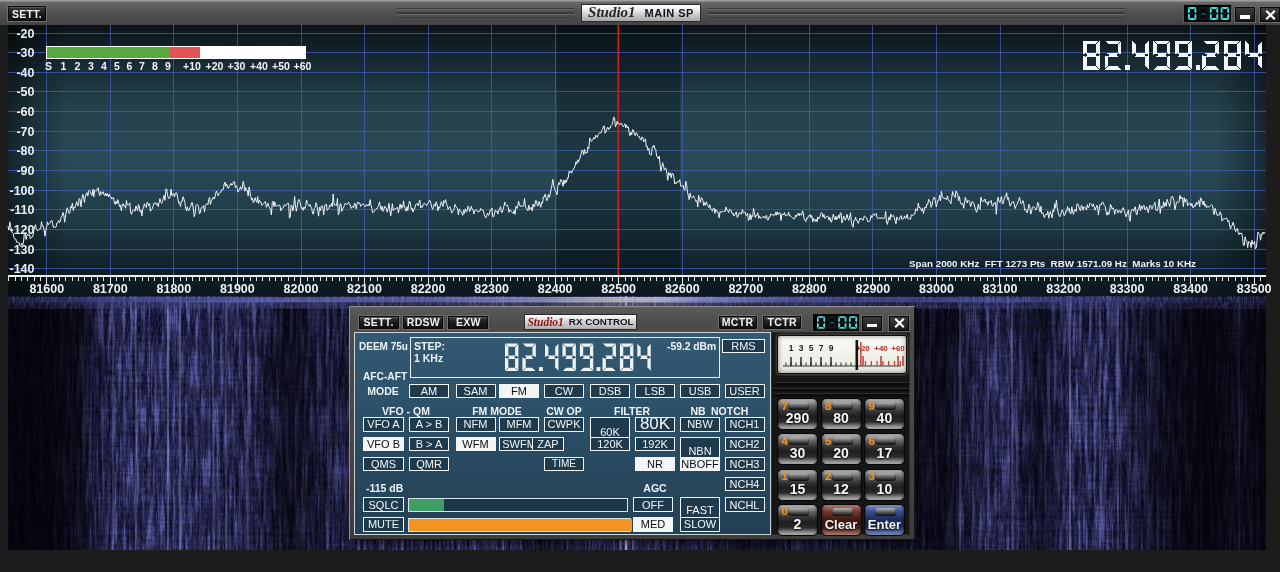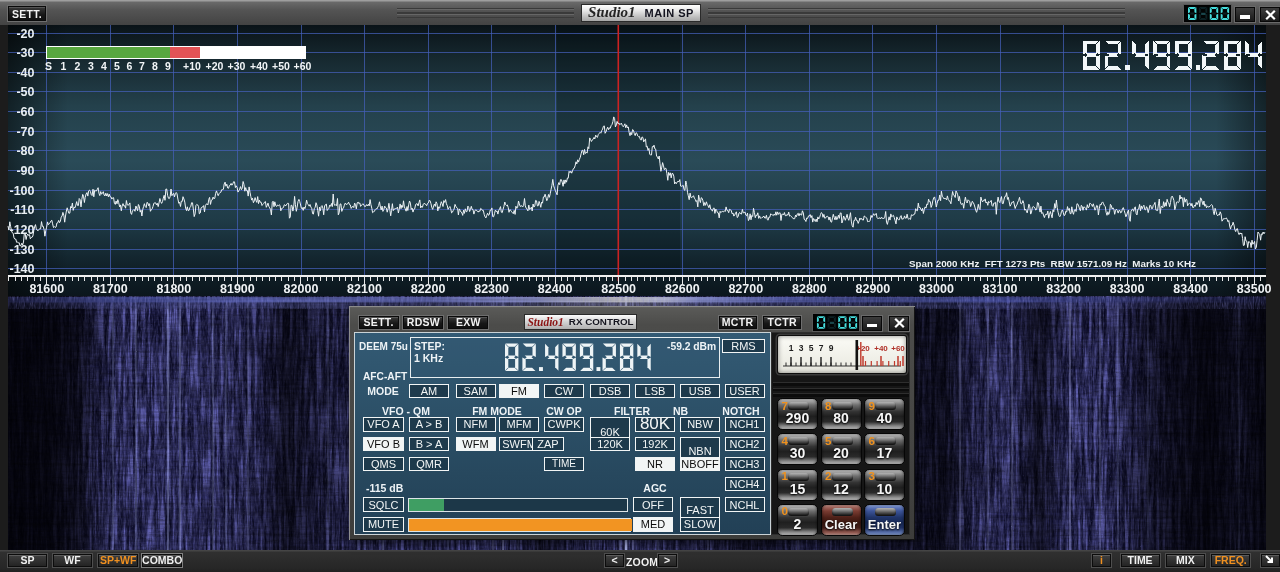--- a/index.html
+++ b/index.html
@@ -629,38 +629,20 @@
         <line x1="585" y1="0" x2="585" y2="254" stroke="#c0c8ff" stroke-width="1.0" opacity="0.4"></line>
         <line x1="650" y1="0" x2="650" y2="254" stroke="#c0c8ff" stroke-width="1.0" opacity="0.42"></line>
         <line x1="980" y1="0" x2="980" y2="254" stroke="#c0c8ff" stroke-width="1.0" opacity="0.4"></line>
         <line x1="1110" y1="0" x2="1110" y2="254" stroke="#c0c8ff" stroke-width="1.0" opacity="0.38"></line>
 </g>
 <rect x="0" y="1" width="1258" height="5.5" fill="url(#topband)" opacity="0.88"></rect>
 <rect x="0" y="6.5" width="1258" height="6" fill="url(#topband)" opacity="0.28"></rect>
 <rect x="0" y="0" width="1258" height="13" filter="url(#wfB)" opacity="0.4"></rect>
 <rect x="0" y="0" width="1258" height="13" filter="url(#wfrow)" opacity="0.45"></rect>
 </svg>
-<div class="bbar">
-      <div class="bb " style="left:8px;width:39px">SP</div>
-      <div class="bb " style="left:53px;width:39px">WF</div>
-      <div class="bb org" style="left:98.4px;width:39.5px">SP+WF</div>
-      <div class="bb wb" style="left:142.2px;width:40px">COMBO</div>
-      <div class="bb " style="left:605px;width:19px">&lt;</div>
-      <div class="zoomtxt">ZOOM</div>
-      <div class="bb " style="left:657.5px;width:19px">&gt;</div>
-      <div class="bb org" style="left:1091.7px;width:19.5px">i</div>
-      <div class="bb " style="left:1120.6px;width:39px">TIME</div>
-      <div class="bb " style="left:1165.9px;width:39px">MIX</div>
-      <div class="bb org" style="left:1211.2px;width:39px">FREQ.</div>
-      <div class="bb arrbtn" style="left:1260.5px;width:19.5px">
-        <svg width="12" height="12" viewBox="0 0 12 12">
-          <path d="M2 2 L8 8 M8 3.5 L8 8 L3.5 8" stroke="#fff" stroke-width="2" fill="none"></path>
-        </svg>
-      </div>
-    </div>
 <div class="panel">
       <div class="tb" style="left:9.600000000000023px;top:9.5px;width:40px;height:13.5px">SETT.</div>
       <div class="tb" style="left:54.39999999999998px;top:9.5px;width:40px;height:13.5px">RDSW</div>
       <div class="tb" style="left:99.30000000000001px;top:9.5px;width:40px;height:13.5px">EXW</div>
       <div class="pplate">
         <span class="st1">Studio1</span>
         <span class="rxc">RX CONTROL</span>
       </div>
       <div class="tb" style="left:369.6px;top:9.5px;width:38px;height:13.5px">MCTR</div>
       <div class="tb" style="left:414.20000000000005px;top:9.5px;width:38px;height:13.5px">TCTR</div>
@@ -768,22 +750,22 @@
       <div class="pbs" style="left:150px;top:77.69999999999999px;width:40px;height:14.5px;font-size:11px">FM</div>
       <div class="pb" style="left:195px;top:77.69999999999999px;width:40px;height:14.5px;font-size:11px">CW</div>
       <div class="pb" style="left:241px;top:77.69999999999999px;width:40px;height:14.5px;font-size:11px">DSB</div>
       <div class="pb" style="left:286px;top:77.69999999999999px;width:40px;height:14.5px;font-size:11px">LSB</div>
       <div class="pb" style="left:331px;top:77.69999999999999px;width:40px;height:14.5px;font-size:11px">USB</div>
       <div class="pb" style="left:375.5px;top:77.69999999999999px;width:40px;height:14.5px;font-size:11px">USER</div>
       <div class="pl" style="left:12.0px;top:98.5px;width:90px;text-align:center;font-size:10.5px">VFO - QM</div>
       <div class="pl" style="left:103.0px;top:98.5px;width:90px;text-align:center;font-size:10.5px">FM MODE</div>
       <div class="pl" style="left:180.0px;top:98.5px;width:70px;text-align:center;font-size:10.5px">CW OP</div>
       <div class="pl" style="left:248.0px;top:98.5px;width:70px;text-align:center;font-size:10.5px">FILTER</div>
-      <div class="pl" style="left:324.0px;top:98.5px;width:50px;text-align:left;font-size:10.5px">NB</div>
-      <div class="pl" style="left:362px;top:98.5px;width:60px;text-align:center;font-size:10.5px">NOTCH</div>
+      <div class="pl" style="left:324.0px;top:98.5px;width:50px;text-align:center;font-size:10.5px">NB</div>
+      <div class="pl" style="left:362px;top:98.5px;width:60px;text-align:left;font-size:10.5px">NOTCH</div>
       <div class="pb" style="left:14px;top:111px;width:41px;height:14.5px;font-size:11px">VFO A</div>
       <div class="pb" style="left:60px;top:111px;width:40px;height:14.5px;font-size:11px">A &gt; B</div>
       <div class="pb" style="left:106.5px;top:111px;width:40px;height:14.5px;font-size:11px">NFM</div>
       <div class="pb" style="left:150px;top:111px;width:40px;height:14.5px;font-size:11px">MFM</div>
       <div class="pb" style="left:195px;top:111px;width:40px;height:14.5px;font-size:11px">CWPK</div>
       <div class="pb" style="left:241px;top:111px;width:40px;height:29px;font-size:11px">60K</div>
       <div class="pb" style="left:286px;top:111px;width:40px;height:14.5px;font-size:17px">80K</div>
       <div class="pb" style="left:331px;top:111px;width:40px;height:14.5px;font-size:11px">NBW</div>
       <div class="pb" style="left:375.5px;top:111px;width:40px;height:14.5px;font-size:11px">NCH1</div>
       <div class="pbs" style="left:14px;top:130.8px;width:41px;height:14.5px;font-size:11px">VFO B</div>

